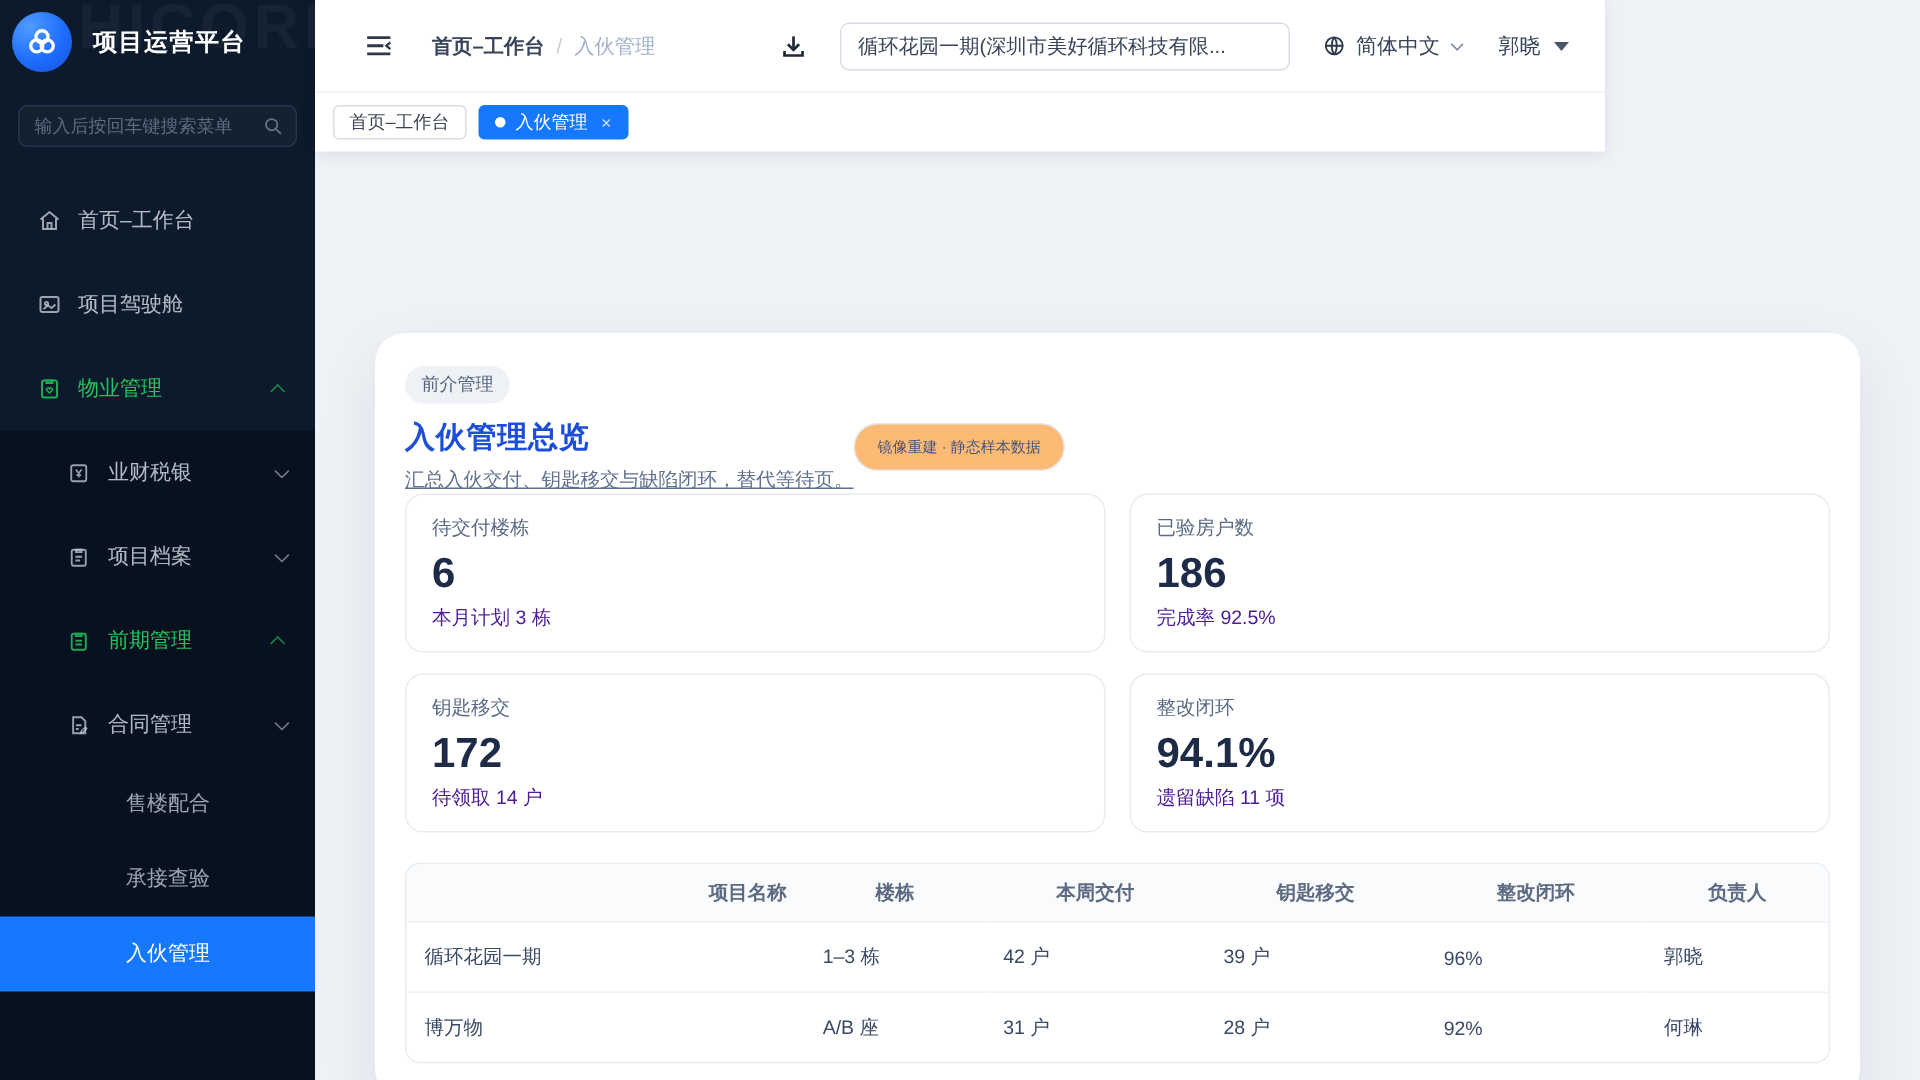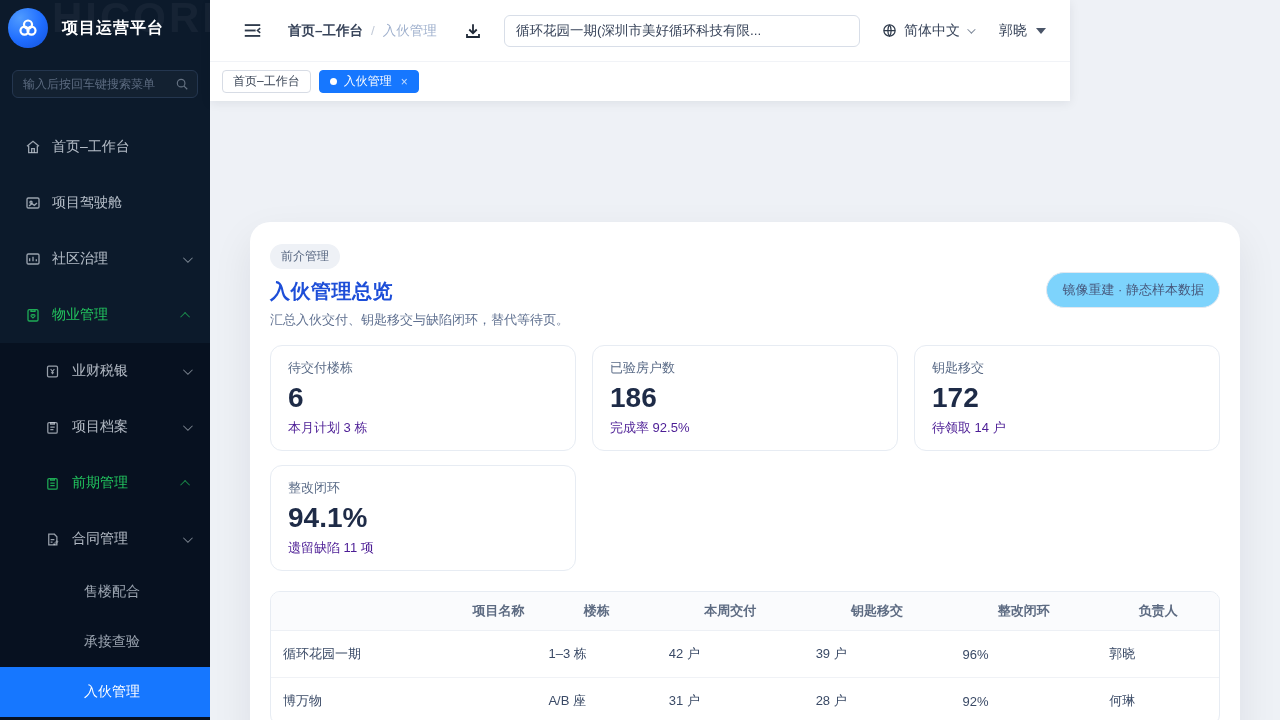--- a/index.html
+++ b/index.html
@@ -42,50 +42,50 @@
   .header-block { position:absolute; left:0; top:0; width:860px; background:#ffffff;
     box-shadow:0 2px 10px rgba(15,23,42,0.08); }
   .topbar { height:61px; display:flex; align-items:center; padding:0 24px 0 33px; gap:0; }
   .collapse-btn { display:flex; align-items:center; cursor:pointer; margin-right:26px; }
   .breadcrumb { display:flex; align-items:center; gap:8px; font-size:13.5px; }
   .bc-root { color:#38445a; font-weight:600; }
   .bc-sep { color:#c3cbd8; }
   .bc-cur { color:#9fb0cd; }
   .topbar-right { margin-left:auto; display:flex; align-items:center; }
   .dl-btn { display:flex; align-items:center; cursor:pointer; margin-right:22px; }
-  .proj-input { width:356px; height:32px; border:1px solid #d8dee8; border-radius:6px;
+  .proj-input { width:300px; height:32px; border:1px solid #d8dee8; border-radius:6px;
     font-size:13.5px; color:#38445a; padding:0 11px; outline:none; background:#fff;
     white-space:nowrap; overflow:hidden; text-overflow:ellipsis; font-family:inherit; }
   .lang-group { display:flex; align-items:center; gap:7px; margin-left:22px; color:#38445a; font-size:14px; cursor:pointer; }
   .user-group { display:flex; align-items:center; gap:9px; margin-left:26px; color:#38445a; font-size:14px; cursor:pointer; }
   .caret-down { width:0; height:0; border-left:5px solid transparent; border-right:5px solid transparent;
     border-top:6px solid #4a5568; }
   .chev-sm { width:6px; height:6px; border-right:1.4px solid #7b8798; border-bottom:1.4px solid #7b8798;
     transform:rotate(45deg) translateY(-2px); display:inline-block; }
 
   .tabbar { height:40px; border-top:1px solid #f1f3f7; display:flex; align-items:center; padding:0 12px; gap:8px; }
   .tab { height:23px; display:flex; align-items:center; gap:7px; font-size:12px; padding:0 10px;
     border-radius:4px; cursor:pointer; }
   .tab.plain { background:#fff; border:1px solid #d7dce5; color:#3a4556; }
   .tab.active { background:#1677ff; color:#fff; border:1px solid #1677ff; }
   .tab-dot { width:7px; height:7px; border-radius:50%; background:#fff; }
   .tab-close { font-size:12px; opacity:0.75; margin-left:2px; }
 
   
   .card { position:absolute; left:40px; top:222px; width:990px; background:#ffffff;
     border-radius:20px; box-shadow:0 16px 40px rgba(15,23,42,0.08); padding:22px 20px 24px 20px; }
-  .card-head { display:flex; justify-content:space-between; align-items:flex-start; }
+  .card-head { display:flex; justify-content:flex-start; align-items:flex-start; }
   .badge { display:inline-block; background:#eef1f6; color:#55657f; font-size:12px;
     padding:4px 11px; border-radius:999px; }
   .page-title { margin-top:9px; font-size:20px; font-weight:700; color:#1d4ed8; letter-spacing:0.5px; }
-  .page-sub { margin-top:6px; font-size:13px; color:#5f7090; }
-  .action-btn { margin-top:28px; background:#7dd3fc; border:1px solid #e2e8f0; border-radius:999px;
-    color:#46567a; font-size:13px; padding:8px 15px; cursor:pointer; font-family:inherit; white-space:nowrap; }
-
-  .stats { margin-top:16px; display:grid; grid-template-columns:1fr 1fr 1fr; gap:14px 16px; }
+  .page-sub { margin-top:6px; font-size:13px; color:#5f7090;text-decoration:underline; }
+  .action-btn { margin-top:38px; background:#fdba74; border:1px solid #e2e8f0; border-radius:999px;
+    color:#46567a; font-size:10px; padding:8px 15px; cursor:pointer; font-family:inherit; white-space:nowrap; }
+
+  .stats { display:grid; grid-template-columns:1fr 1fr; gap:14px 16px; }
   .stat-card { border:1px solid #e7ecf3; border-radius:12px; padding:13px 17px; background:#fff; }
   .stat-label { font-size:13px; color:#5a6b87; }
   .stat-value { font-size:28px; font-weight:700; color:#1e2b47; margin-top:5px; }
   .stat-sub { font-size:13px; color:#4c1d95; margin-top:5px; }
 
   .tablewrap { margin-top:20px; border:1px solid #e7ecf3; border-radius:10px; overflow:hidden; }
   table { width:100%; border-collapse:collapse; font-size:13px; }
   thead th { background:#fafbfd; color:#5d6b82; font-weight:600; text-align:center;
     padding:10px 12px; border-bottom:1px solid #edf0f5; }
   thead th:first-child { text-align:right; width:28%; }
@@ -135,30 +135,20 @@
     </div>
     <div class="menu-item">
       <span class="mi">
         <svg width="16" height="16" viewBox="0 0 24 24" fill="none" stroke="currentColor" stroke-width="2">
           <rect x="3" y="4.5" width="18" height="15" rx="2"></rect>
             <circle cx="9" cy="11" r="1.6"></circle>
             <path d="M6 16.5 L10.5 13 L14 15.5 L18 12"></path>
         </svg>
       </span>
       <span class="mlabel">项目驾驶舱</span>
-    </div>
-    <div class="menu-item">
-      <span class="mi">
-        <svg width="16" height="16" viewBox="0 0 24 24" fill="none" stroke="currentColor" stroke-width="2">
-          <rect x="3" y="4.5" width="18" height="15" rx="2"></rect>
-            <path d="M7 15.5 V11 M12 15.5 V8.5 M17 15.5 V12.5"></path>
-        </svg>
-      </span>
-      <span class="mlabel">社区治理</span>
-      <span class="chev down"></span>
     </div>
     <div class="menu-item open">
       <span class="mi">
         <svg width="16" height="16" viewBox="0 0 24 24" fill="none" stroke="currentColor" stroke-width="2">
           <rect x="4.5" y="4" width="15" height="17" rx="2"></rect>
             <path d="M9 4 H15 V6.5 H9 Z"></path>
           <path d="M12 16.5 l-2.2-2.1 a1.6 1.6 0 1 1 2.2-2.2 a1.6 1.6 0 1 1 2.2 2.2 Z" stroke-width="1.6"></path>
         </svg>
       </span>
       <span class="mlabel">物业管理</span>

